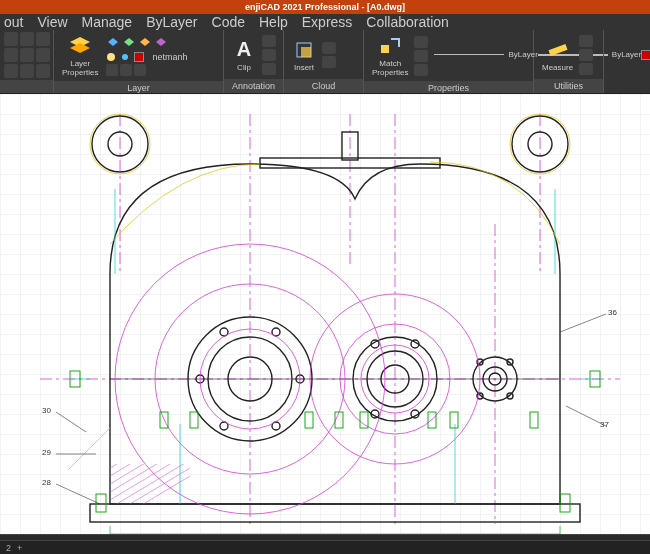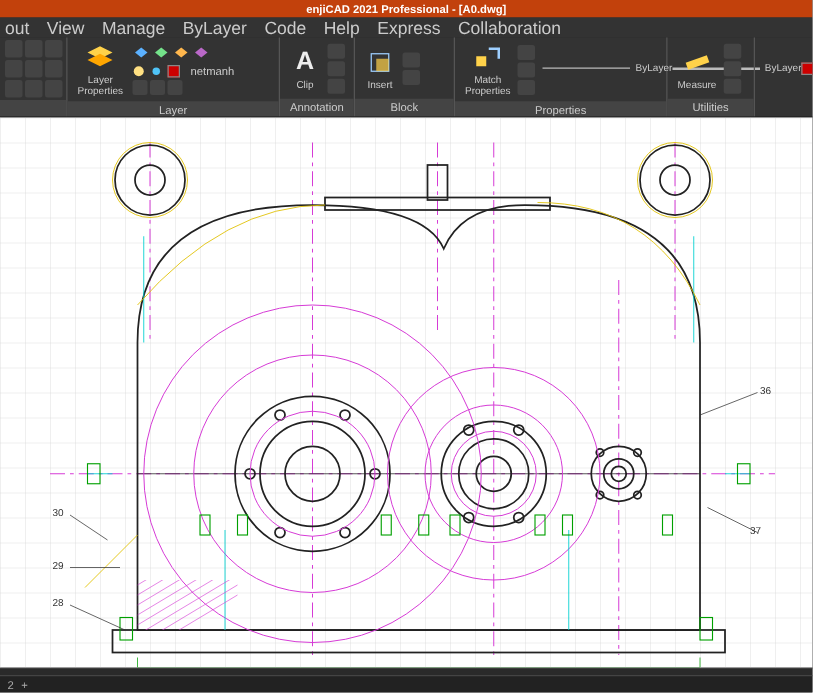--- a/index.html
+++ b/index.html
@@ -137,21 +137,21 @@
               <rect x="8" y="8" width="10" height="10" fill="#ffd24a" opacity="0.7"></rect>
             </svg>
         </div>
         <div class="lbl">Insert</div>
       </div>
       <div style="display:flex;flex-direction:column;gap:2px;margin-left:2px">
         <div style="width:14px;height:12px;background:#444;border-radius:2px"></div>
         <div style="width:14px;height:12px;background:#444;border-radius:2px"></div>
       </div>
     </div>
-    <div class="panel-label">Block</div>
+    <div class="panel-label">Cloud</div>
   </div>
 
   <div class="panel" style="width:170px">
     <div class="panel-body">
       <div class="big-btn">
         <div class="icon">
           <svg class="icon-svg" width="22" height="22">
               <rect x="2" y="10" width="8" height="8" fill="#ffd24a"></rect>
               <path d="M12 4 L20 4 L20 12" fill="none" stroke="#9ecfff" stroke-width="2"></path>
             </svg>

